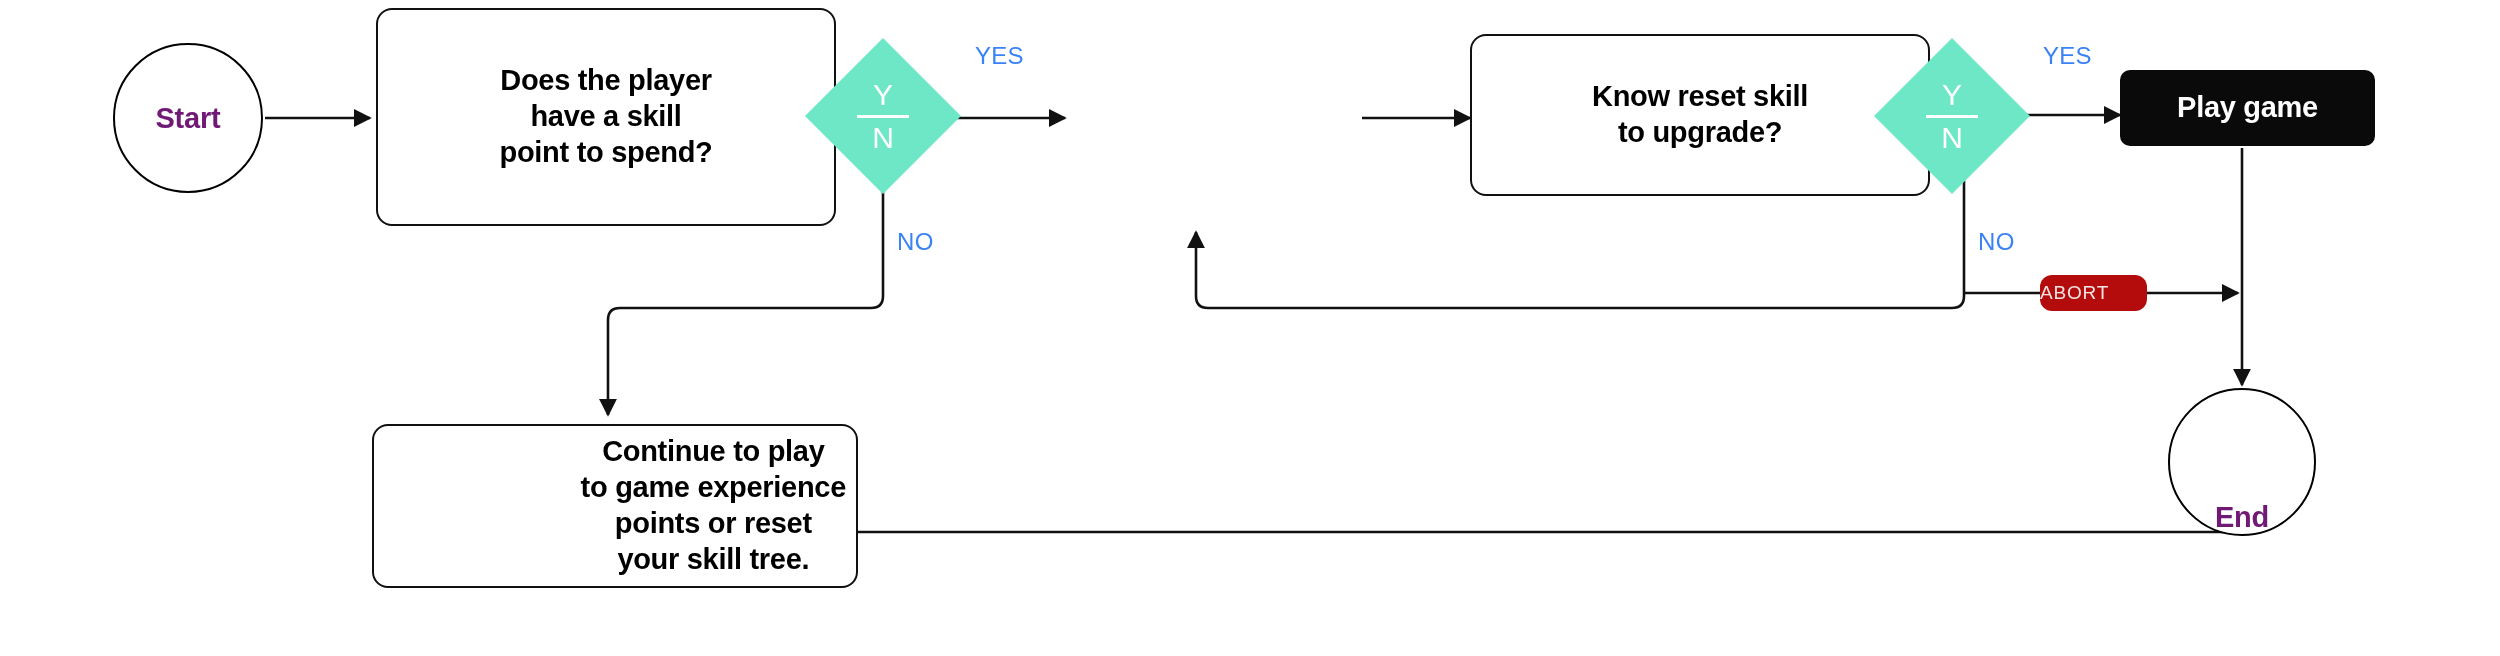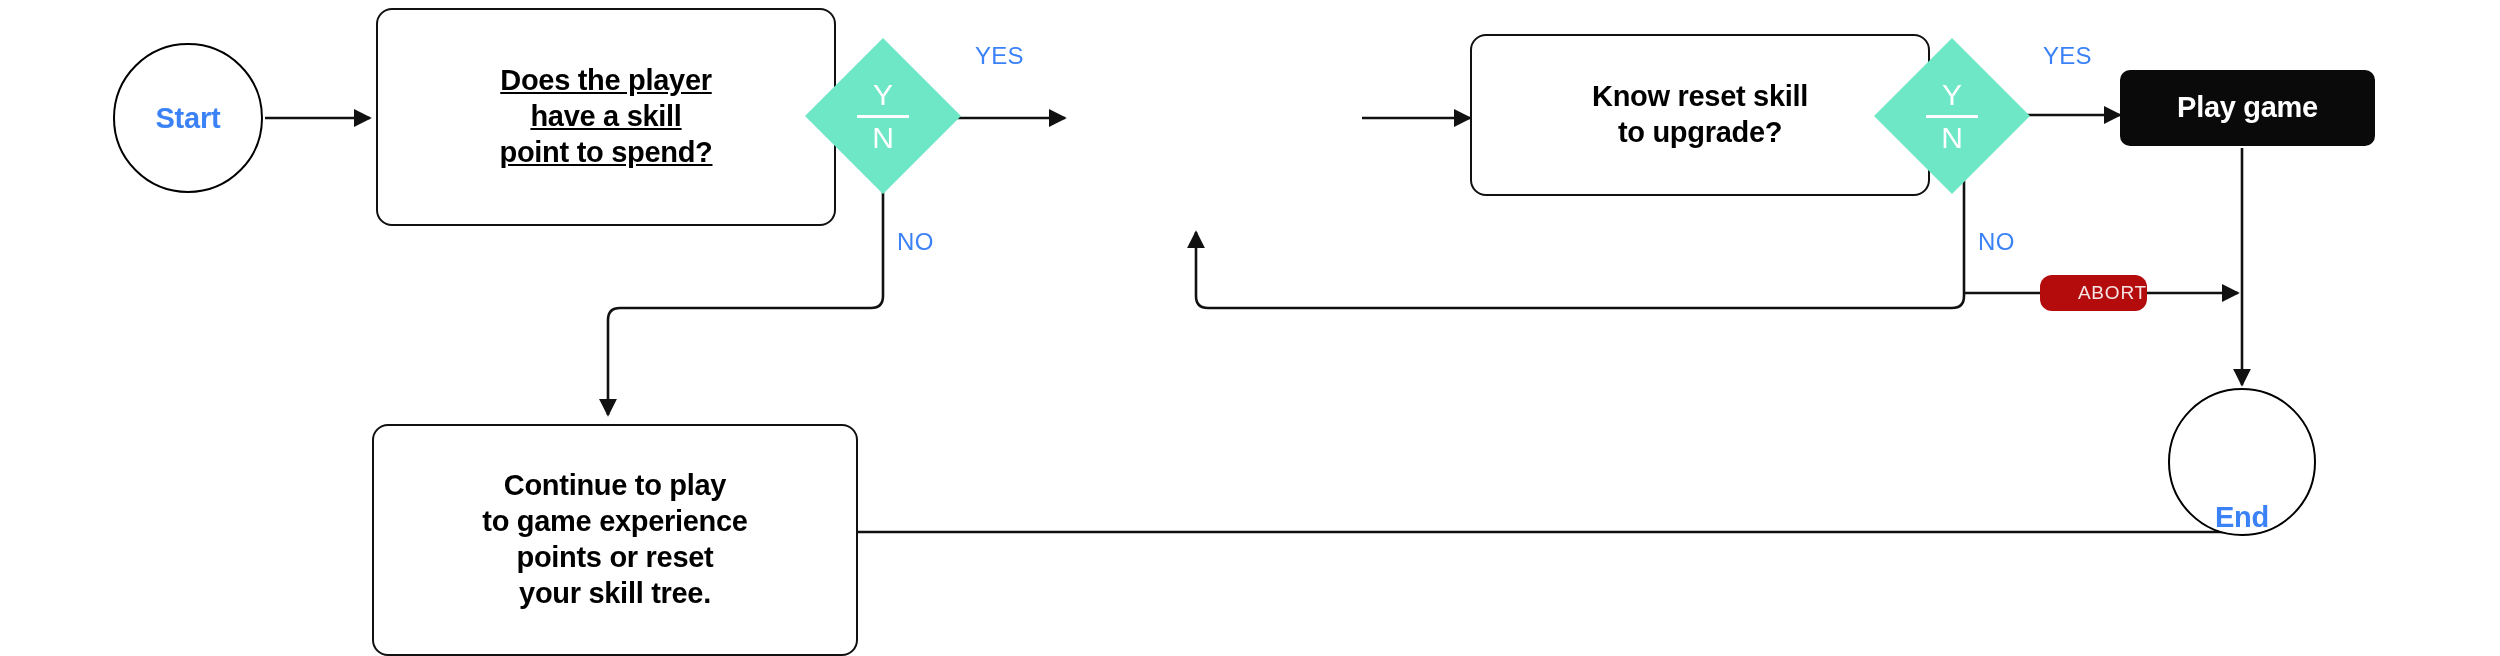--- a/index.html
+++ b/index.html
@@ -29,21 +29,21 @@
     align-items: center;
     justify-content: center;
     text-align: center;
   }
   .terminator {
     border: 2.5px solid #000000;
     border-radius: 50%;
     background: #ffffff;
     font-weight: bold;
     font-size: 29px;
-    color: #3b82f6;
+    color: #701a75;
     letter-spacing: -0.2px;
   }
   .process {
     border: 2.5px solid #111111;
     border-radius: 16px;
     background: #ffffff;
     font-weight: bold;
     font-size: 29px;
     line-height: 1.24;
     color: #000000;
@@ -90,21 +90,21 @@
     font-size: 24px;
     color: #3b82f6;
     font-weight: 400;
     white-space: nowrap;
     letter-spacing: 0.3px;
   }
   .badge {
     position: absolute;
     display: flex;
     align-items: center;
-    justify-content: flex-end;
+    justify-content: flex-start;
     background: #b40c0c;
     color: #f4e4e4;
     border-radius: 12px;
     font-size: 19px;
     font-weight: 400;
     letter-spacing: 0.8px;
     box-sizing: border-box;
   }
 </style>
 </head>
@@ -140,21 +140,21 @@
 
       <path d="M 858 532 L 2242 532 L 2242 520 L 2242 516"></path>
       <path d="M 2242 532 L 2242 512" marker-end="url(#arrow)"></path>
     </g>
   </svg>
 
   <div class="node terminator" style="left:113px; top:43px; width:150px; height:150px;">
     <span>Start</span>
   </div>
 
-  <div class="node process" style="left:376px; top:8px; width:460px; height:218px; white-space:pre-line;text-decoration:underline;">
+  <div class="node process" style="left:376px; top:8px; width:460px; height:218px; white-space:pre-line;">
     <span>Does the player
 have a skill
 point to spend?</span>
   </div>
 
   <div class="node decision" style="left:805px; top:38px; width:156px; height:156px;">
     <svg class="dia-shape" viewBox="0 0 100 100" preserveAspectRatio="none">
       <polygon points="50,0 100,50 50,100 0,50" fill="#6EE7C7"></polygon>
     </svg>
     <div class="dia-label">
@@ -190,21 +190,21 @@
   <div class="edge-label" style="left:1978px; top:228px;">NO</div>
 
   <div class="node process filled" style="left:2120px; top:70px; width:255px; height:76px;">
     <span>Play game</span>
   </div>
 
   <div class="badge" style="left:2040px; top:275px; width:107px; height:36px;">
     <span>ABORT</span>
   </div>
 
-  <div class="node process" style="left:372px; top:424px; width:486px; height:232px; white-space:pre-line;">
+  <div class="node process" style="left:372px; top:424px; width:486px; height:164px; white-space:pre-line;justify-content:flex-end;">
     <span>Continue to play
 to game experience
 points or reset
 your skill tree.</span>
   </div>
 
   <div class="node terminator" style="left:2168px; top:388px; width:148px; height:148px;align-items:flex-end;">
     <span>End</span>
   </div>
 

